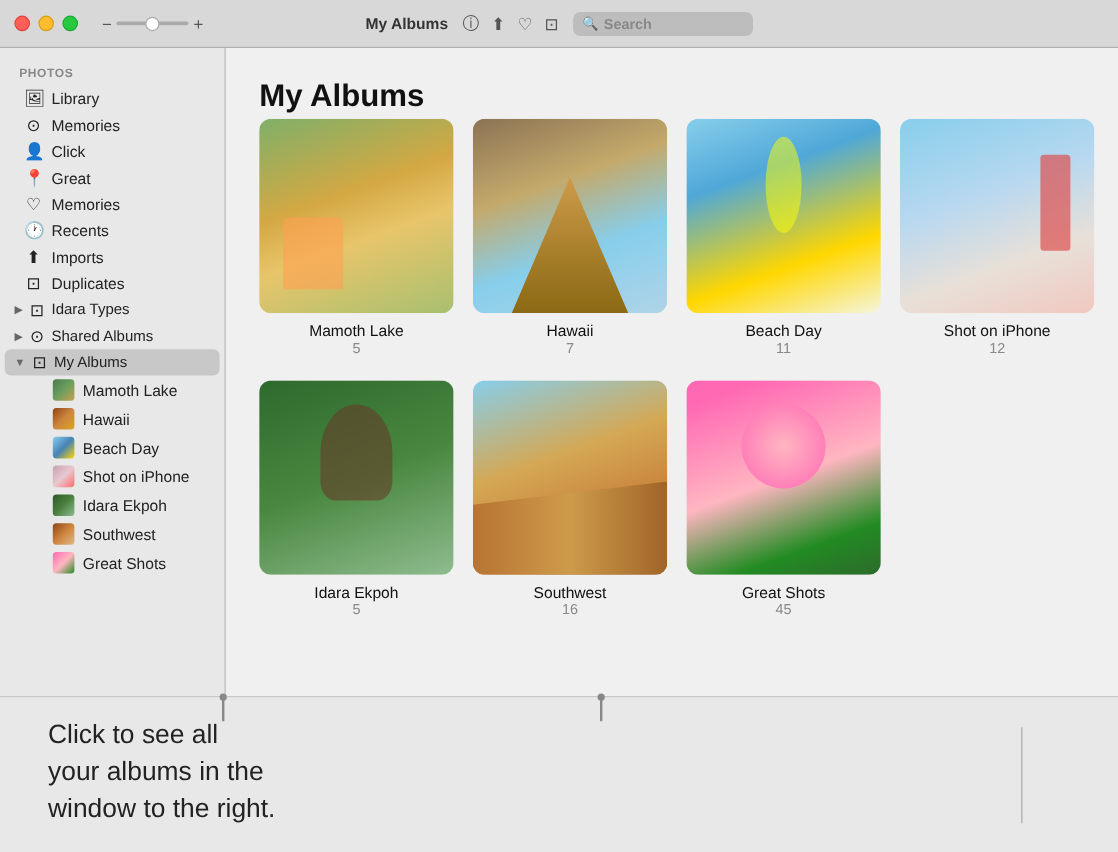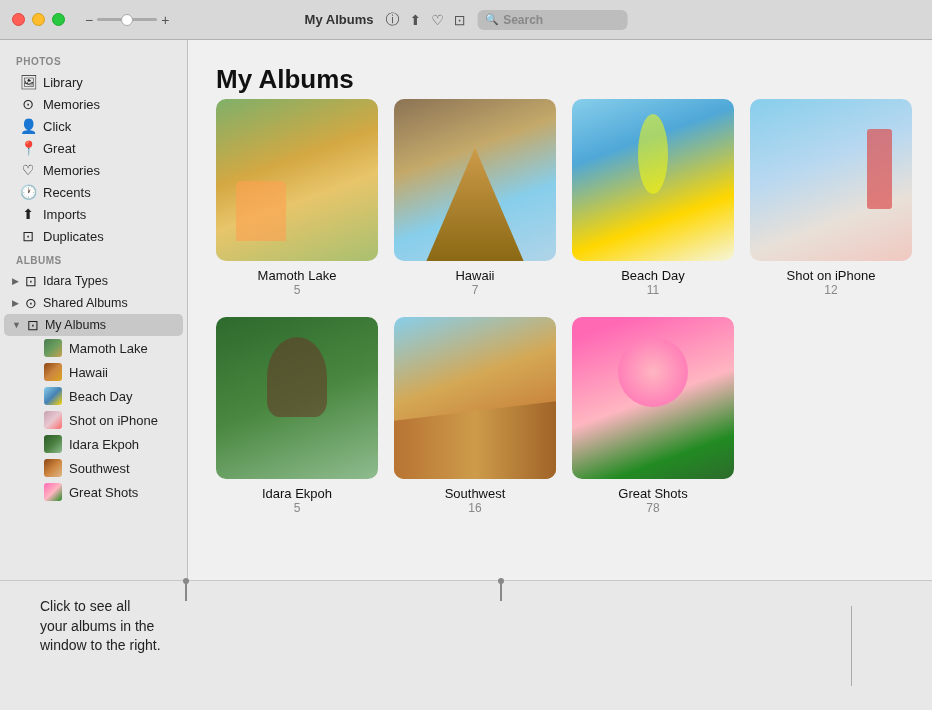--- a/index.html
+++ b/index.html
@@ -341,21 +341,21 @@
       border-top: 1px solid #c8c8c8;
       padding: 16px 40px;
       display: flex;
       align-items: flex-start;
       gap: 0;
       flex-shrink: 0;
       height: 130px;
       position: relative;
     }
     .annotation-text {
-      font-size: 14px;
+      font-size: 22px;
       line-height: 1.4;
       color: #222;
       flex: 1;
       text-align: left;
     }
     .annotation-divider {
       width: 1px;
       height: 80px;
       background: #aaa;
       margin: 0 40px;
@@ -424,21 +424,20 @@
     </div>
     <div class="sidebar-item">
       <span class="sidebar-item-icon">⬆</span>
       <span class="sidebar-item-label">Imports</span>
     </div>
     <div class="sidebar-item">
       <span class="sidebar-item-icon">⊡</span>
       <span class="sidebar-item-label">Duplicates</span>
     </div>
 
-    <div class="sidebar-section-label">Albums</div>
 
     <div class="sidebar-group-header">
       <span class="chevron">▶</span>
       <span class="sidebar-item-icon">⊡</span>
       <span>Idara Types</span>
     </div>
 
     <div class="sidebar-group-header">
       <span class="chevron">▶</span>
       <span class="sidebar-item-icon">⊙</span>
@@ -534,21 +533,21 @@
         </div>
         <span class="album-name">Southwest</span>
         <span class="album-num">16</span>
       </div>
 
       <div class="album-card">
         <div class="album-thumb">
           <div class="thumb-great-lg"></div>
         </div>
         <span class="album-name">Great Shots</span>
-        <span class="album-num">78</span>
+        <span class="album-num">45</span>
       </div>
 
 
     </div>
   </div>
 </div>
 
 <div class="annotation-area">
 
   <div style="position:absolute; top:0; left:185px; width:2px; height:20px; background:#888;">

